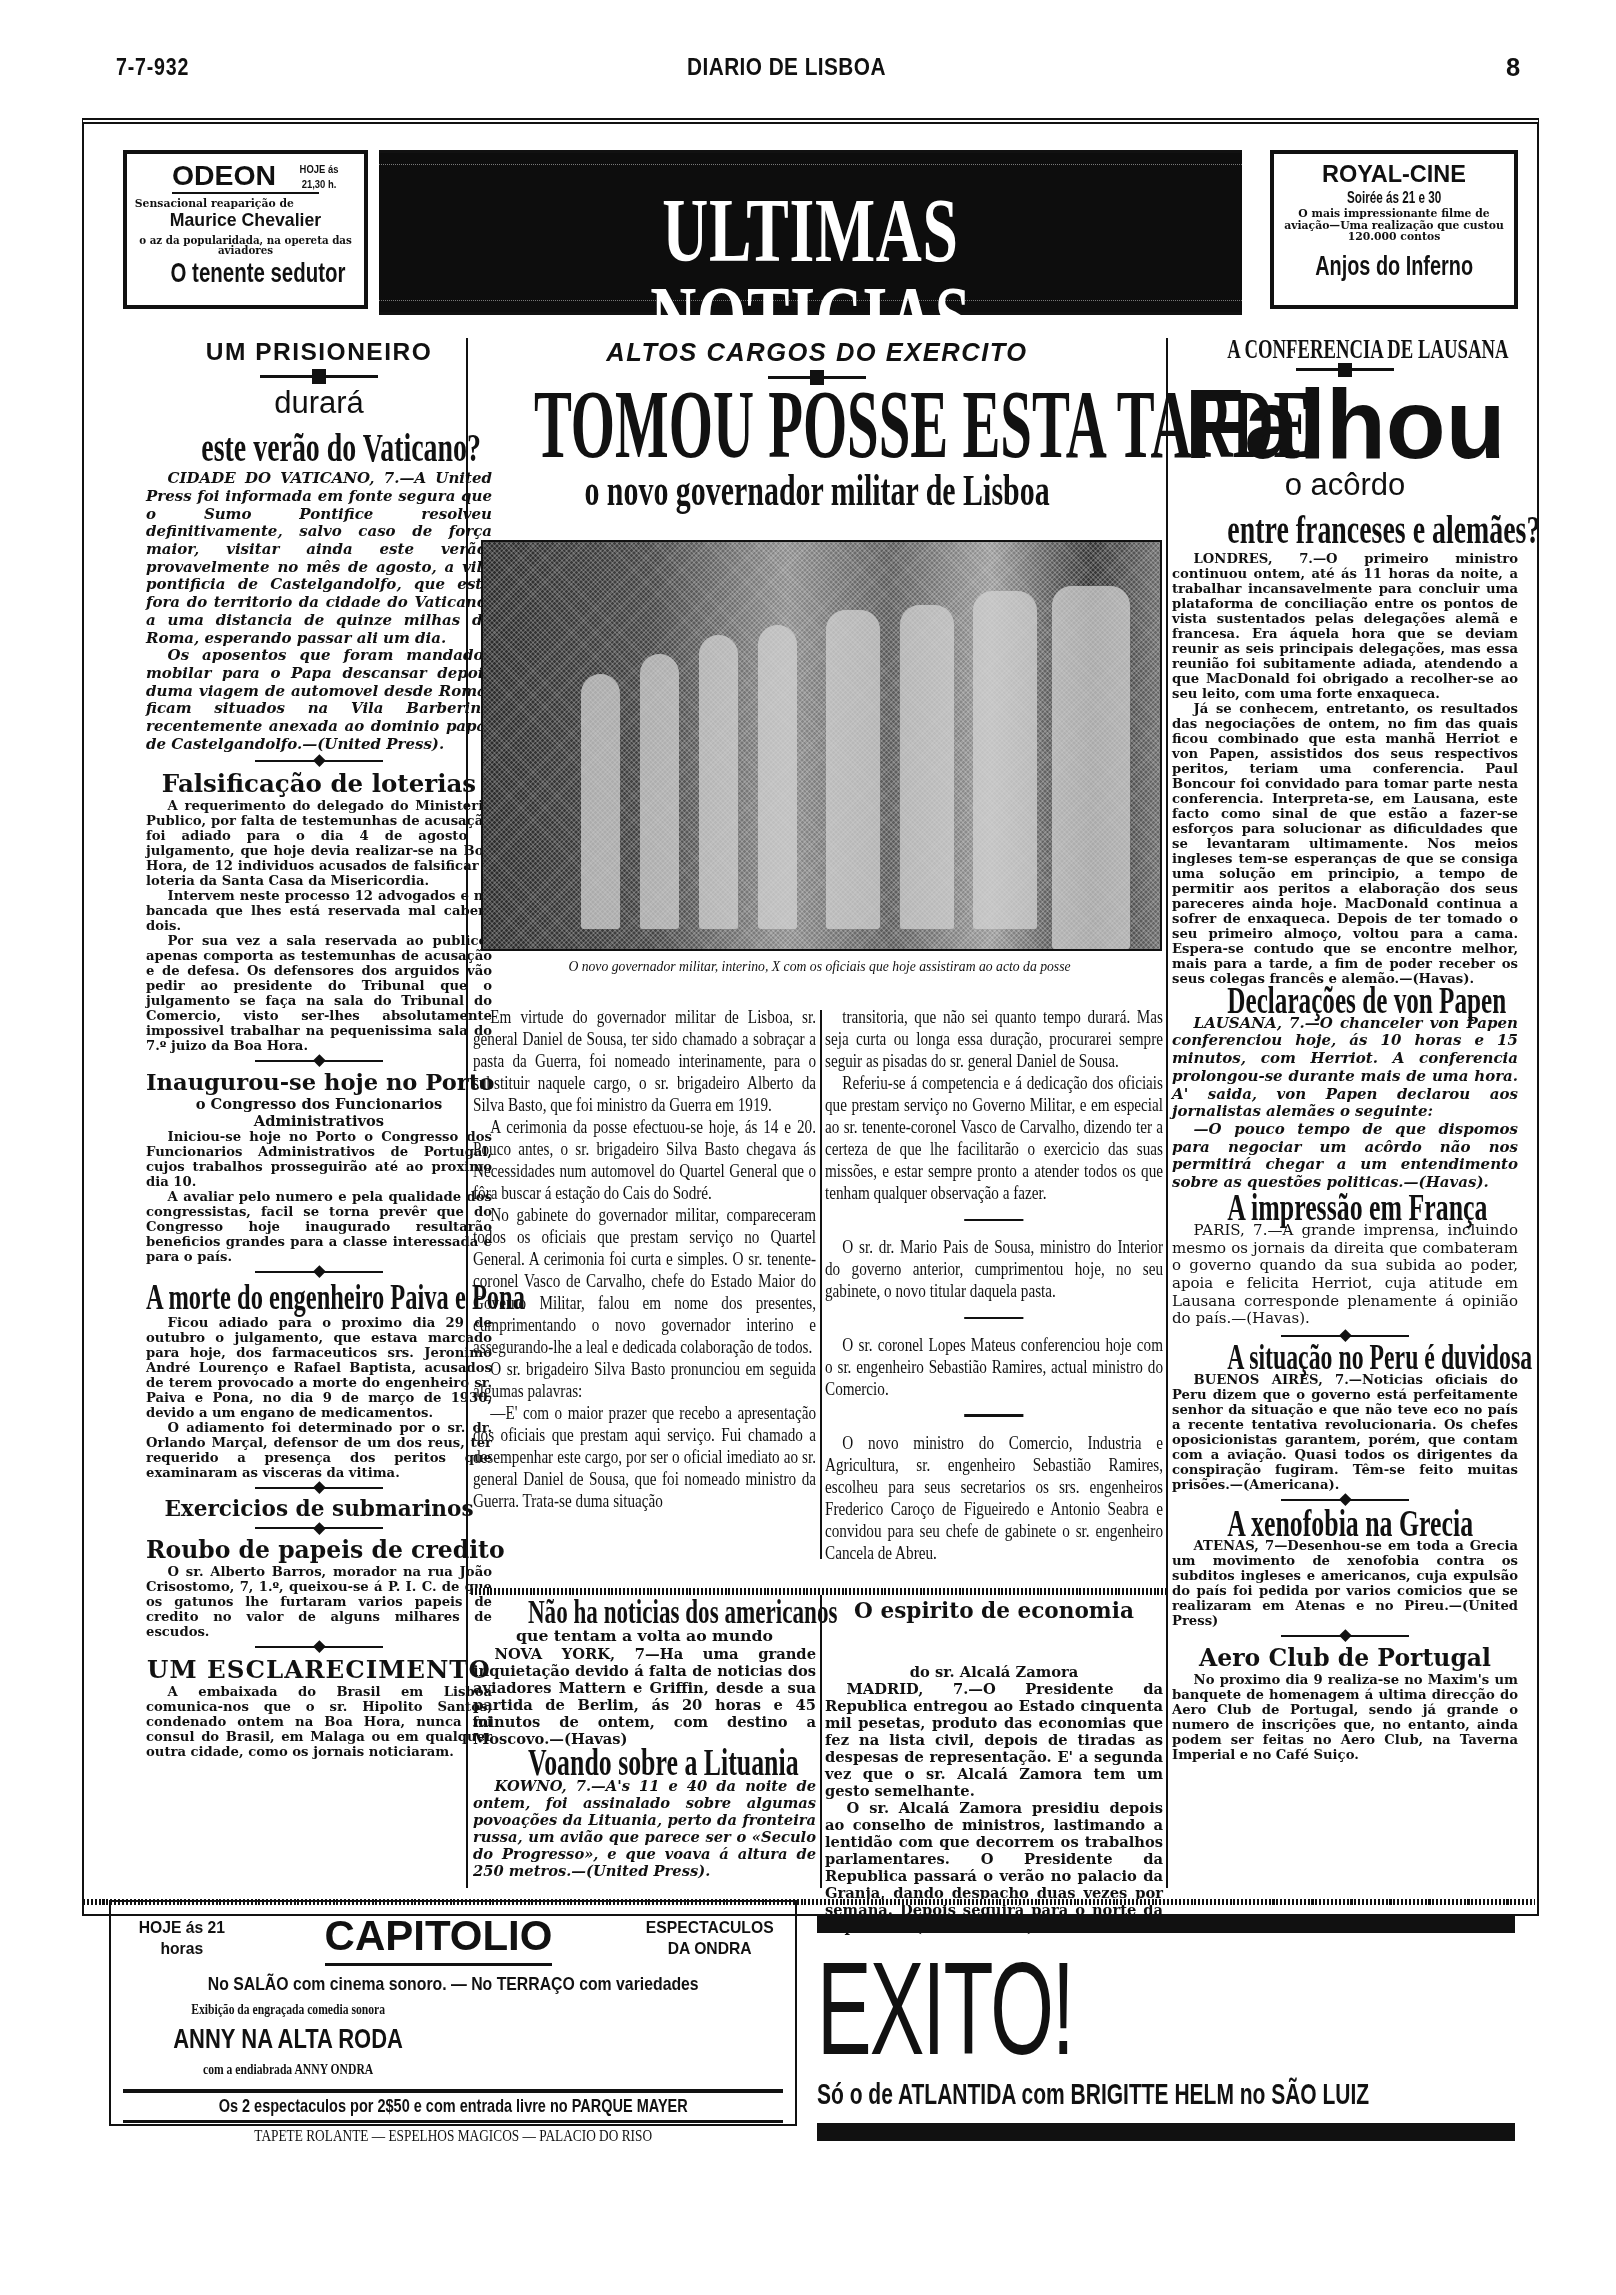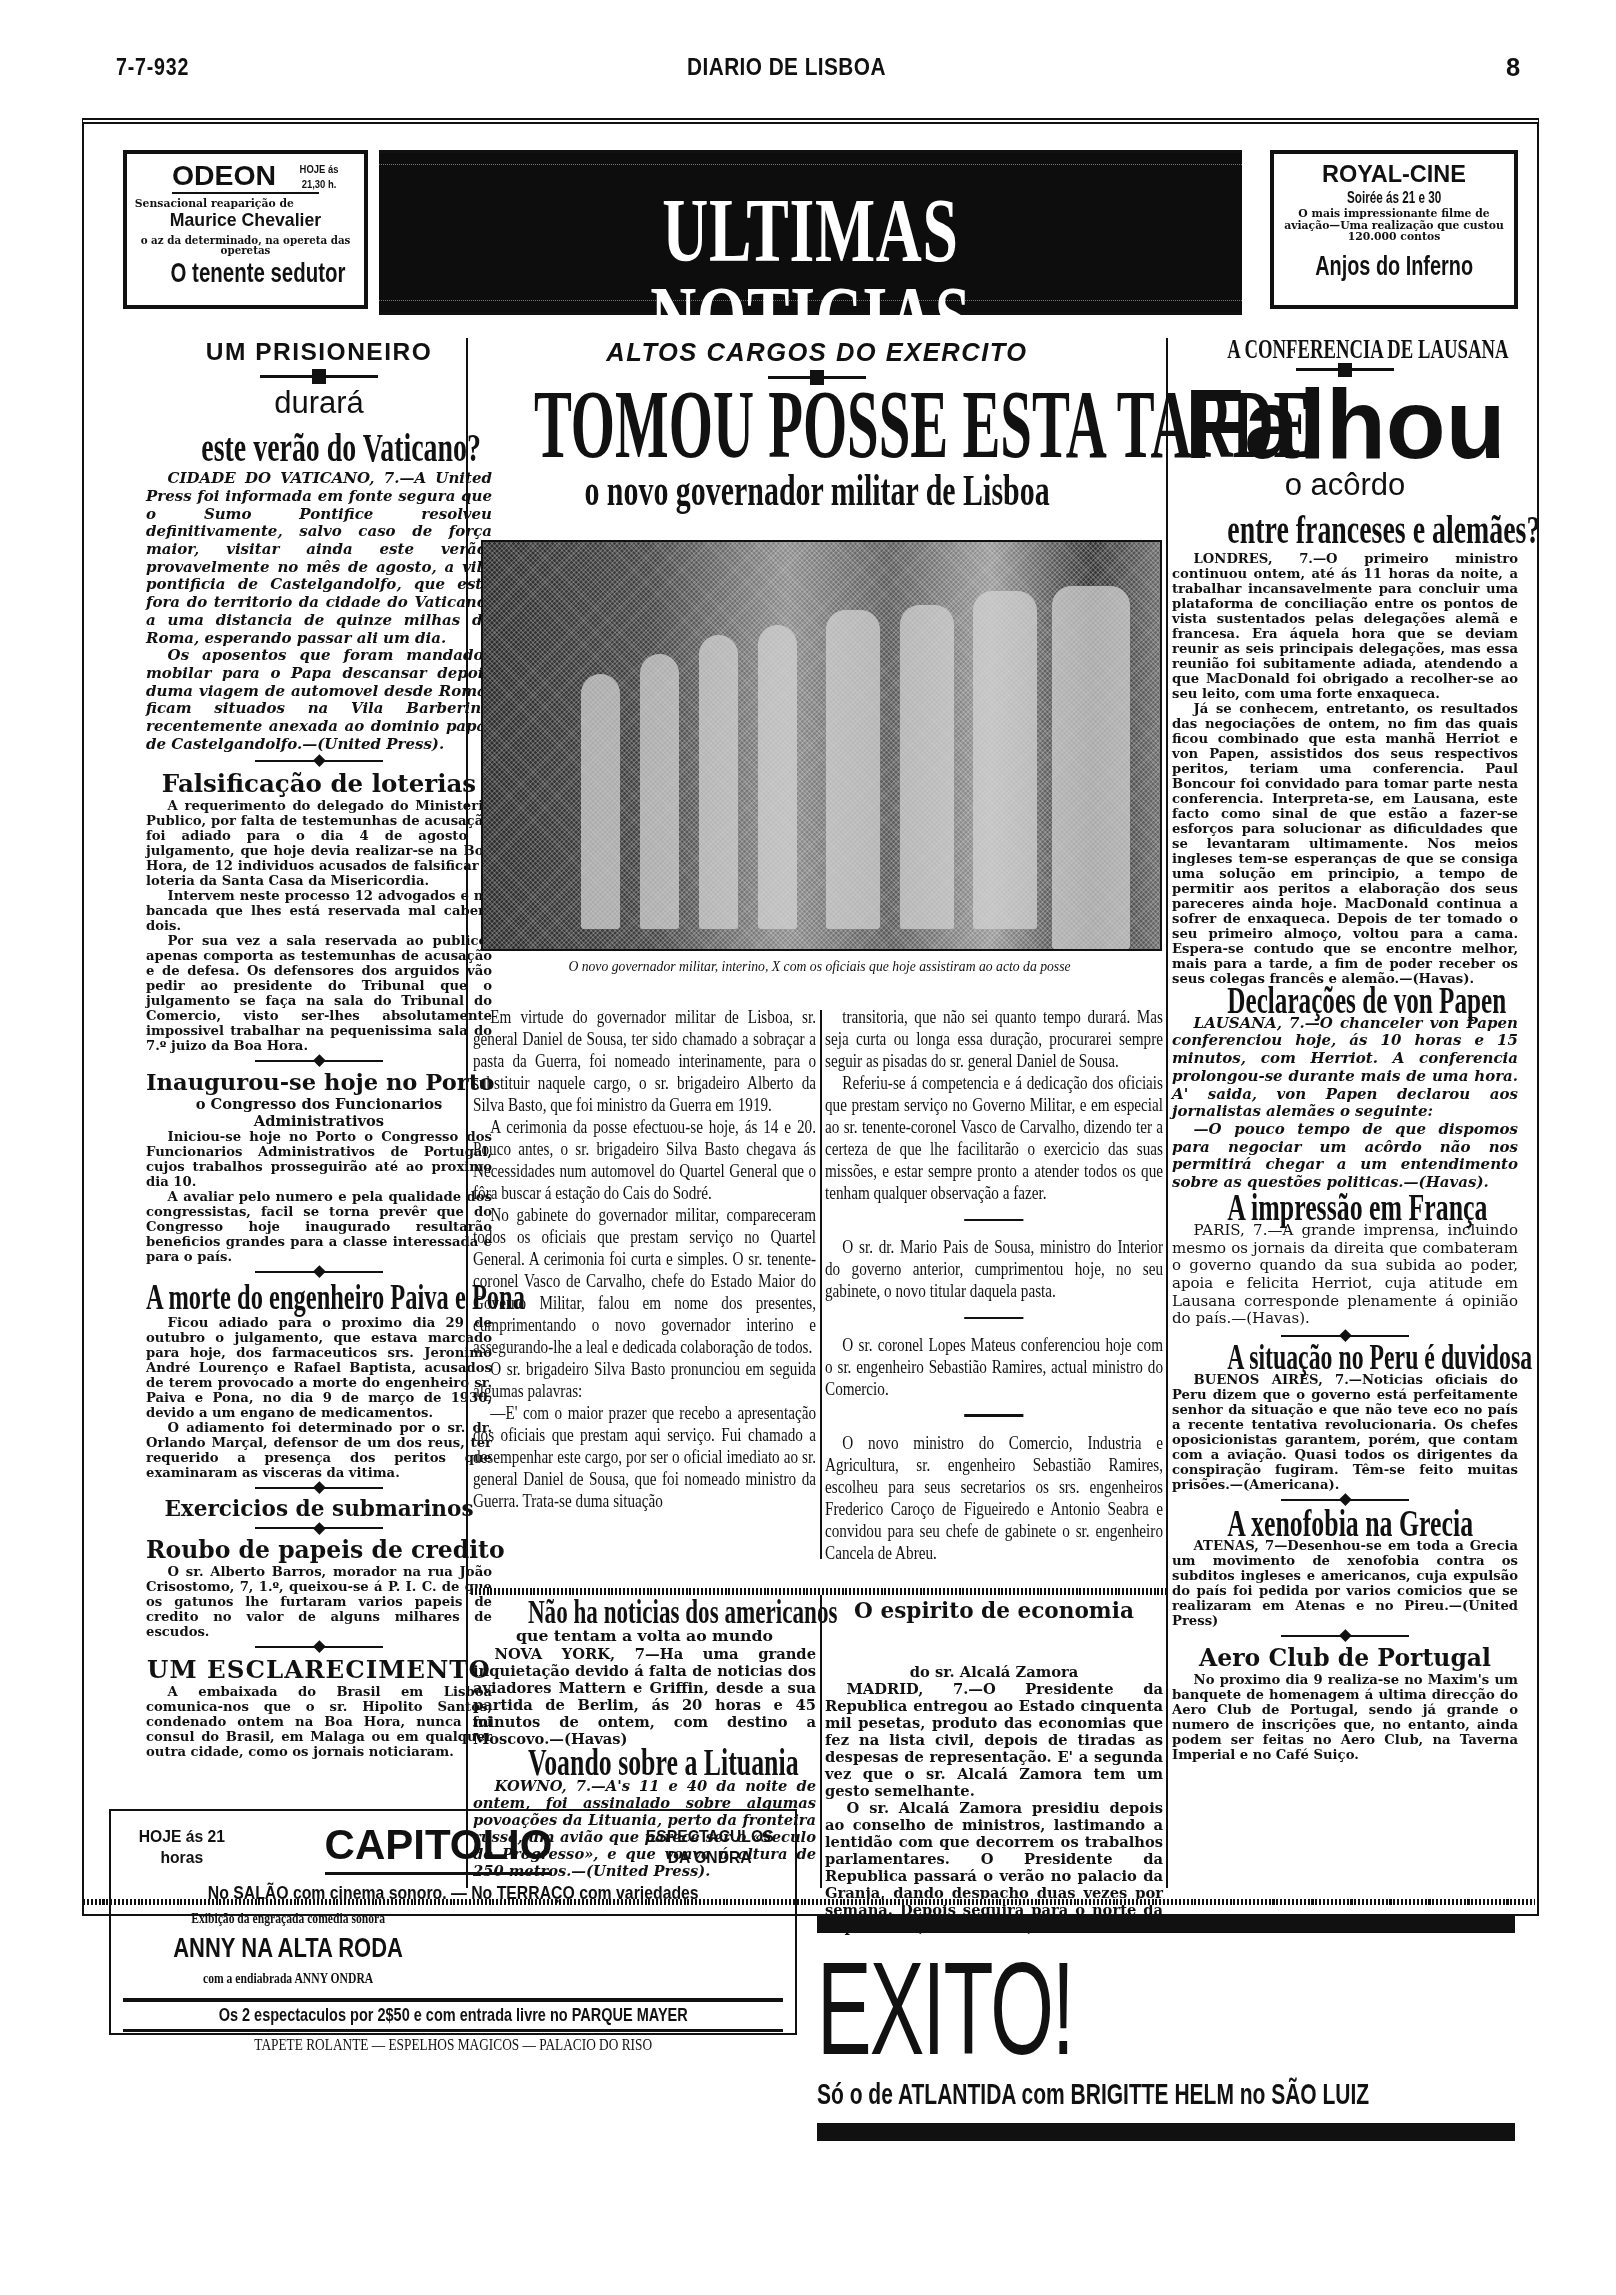--- a/index.html
+++ b/index.html
@@ -61,21 +61,21 @@
   <span class="page">8</span>
 </div>
 
 <div class="abs frame"></div>
 
 <div class="abs adbox odeon">
   <div class="name">ODEON</div>
   <div class="time">HOJE ás 21,30 h.</div>
   <div class="l1">Sensacional reaparição de</div>
   <div class="l2">Maurice Chevalier</div>
-  <div class="l3">o az da determinado, na opereta das operetas</div>
+  <div class="l3">o az da popularidada, na opereta das aviadores</div>
   <div class="l4">O tenente sedutor</div>
 </div>
 
 <div class="abs ultimas">
   <div class="inner"></div>
   <div class="txt">ULTIMAS NOTICIAS</div>
 </div>
 
 <div class="abs adbox royal">
   <div class="name">ROYAL-CINE</div>
@@ -234,21 +234,21 @@
     </div>
   <p class="body indent">ATENAS, 7—Desenhou-se em toda a Grecia um movimento de xenofobia contra os subditos ingleses e americanos, cuja expulsão do país foi pedida por varios comicios que se realizaram em Atenas e no Pireu.—(United Press)</p>
 
   <span class="orn2"></span>
   <div class="hd" style="font-size:23.5px;">Aero Club de Portugal</div>
   <p class="body indent">No proximo dia 9 realiza-se no Maxim's um banquete de homenagem á ultima direcção do Aero Club de Portugal, sendo já grande o numero de inscrições que, no entanto, ainda podem ser feitas no Aero Club, na Taverna Imperial e no Café Suiço.</p>
 </div>
 
 <div class="abs hatch" style="left:83px;top:1899px;width:1452px;height:5.9px;"></div>
 
-<div class="abs bigad" style="left:109px;top:1809px;width:688px;height:226px;padding:9.8px 11.8px;font-family:'Liberation Sans',sans-serif;">
+<div class="abs bigad" style="left:109px;top:1900px;width:688px;height:226px;padding:9.8px 11.8px;font-family:'Liberation Sans',sans-serif;">
   <div style="display:flex;justify-content:space-between;align-items:center;">
     <div class="center" style="font-weight:bold;font-size:15.7px;width:118px;line-height:20.6px;">HOJE ás 21 horas</div>
     <div class="center" style="font-weight:900;font-size:42px;border-bottom:3.9px solid #111;padding-bottom:2.9px;">CAPITOLIO</div>
     <div class="center" style="font-weight:bold;font-size:15.7px;width:147px;line-height:20.6px;">ESPECTACULOS DA ONDRA</div>
   </div>
   <div class="center" style="font-weight:bold;font-size:18.6px;margin-top:6.9px;transform:scaleX(.85);white-space:nowrap;">No SALÃO com cinema sonoro. — No TERRAÇO com variedades</div>
   <div style="display:flex;margin-top:7.8px;height:83px;">
     <div class="center" style="width:50%;">
       <div style="font-family:'Liberation Serif',serif;font-weight:bold;font-size:13.7px;transform:scaleX(.85);white-space:nowrap;">Exibição da engraçada comedia sonora</div>
       <div style="font-weight:900;font-size:27.5px;margin-top:4.9px;transform:scaleX(.8);white-space:nowrap;">ANNY NA ALTA RODA</div>

